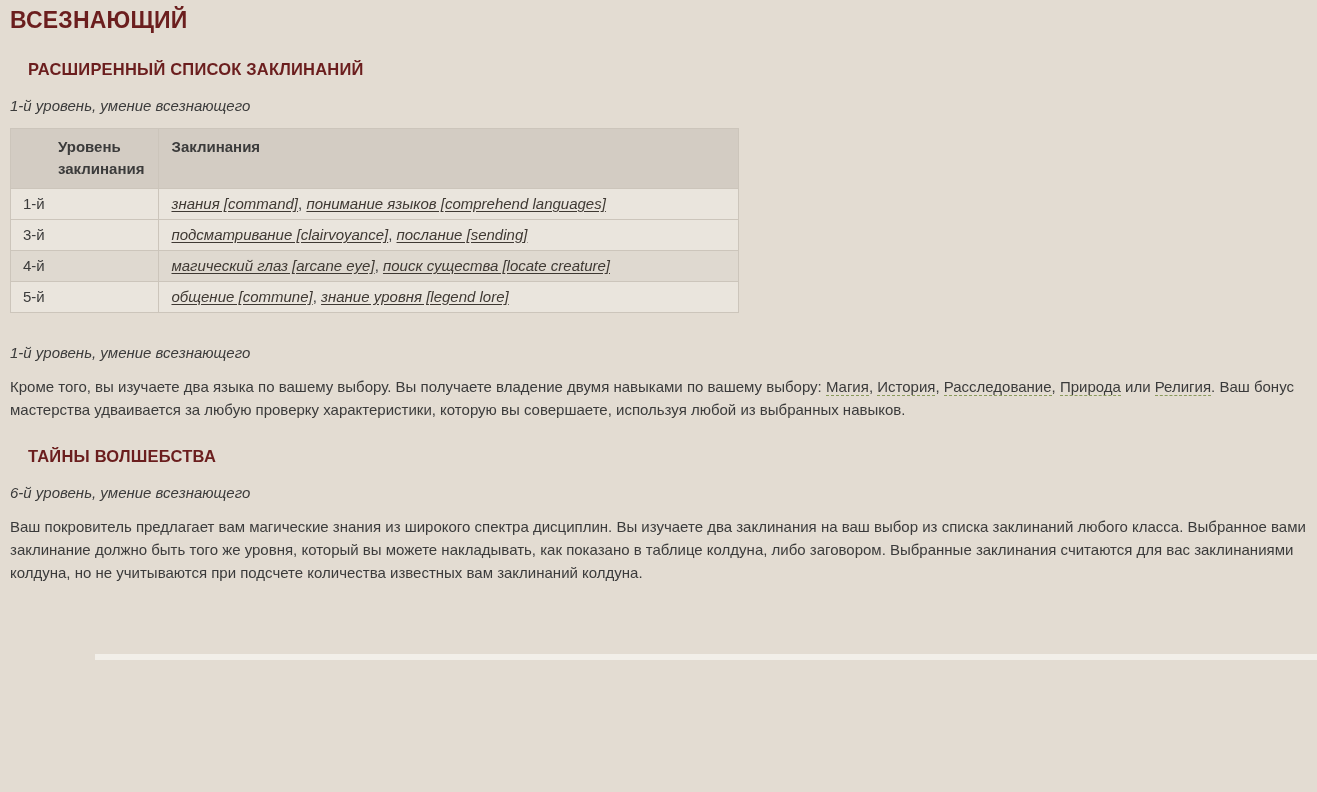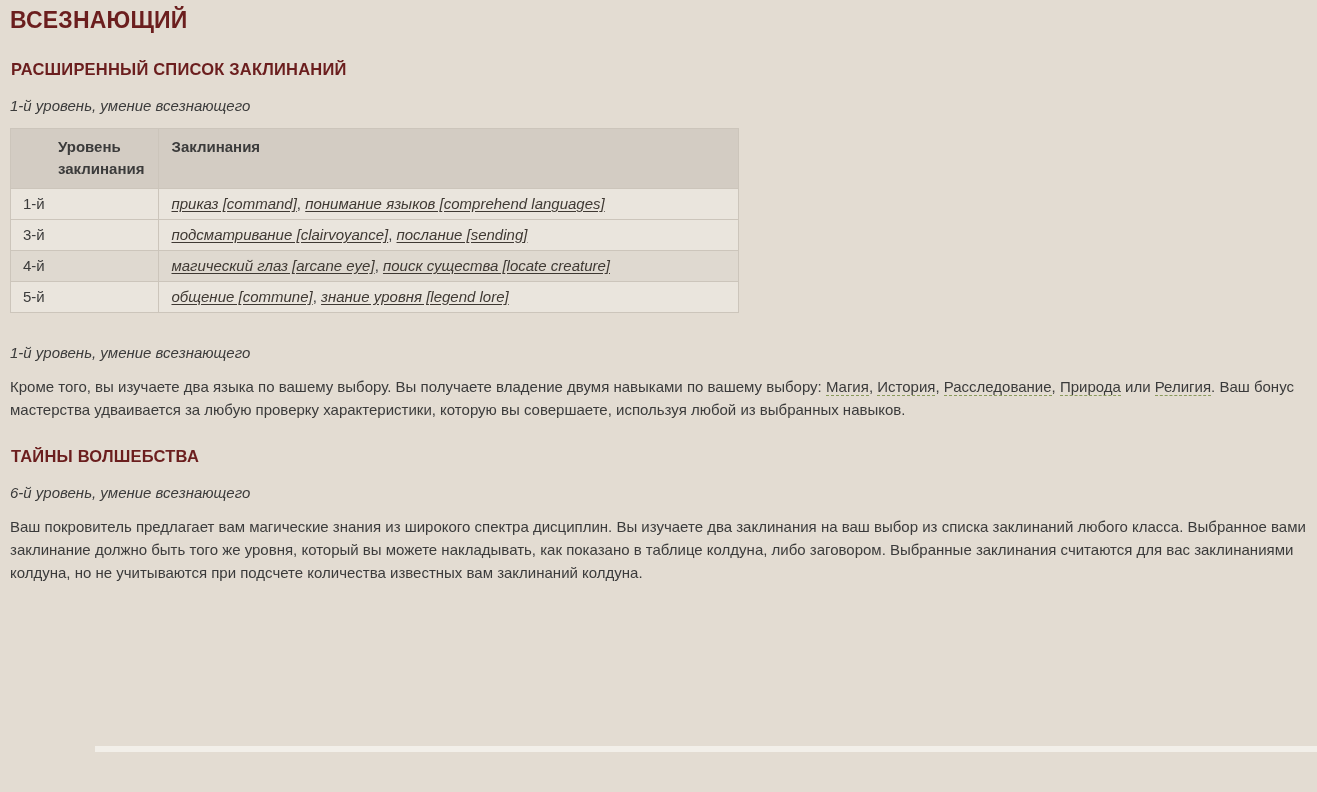--- a/index.html
+++ b/index.html
@@ -5,36 +5,36 @@
   * { box-sizing: border-box; margin: 0; padding: 0; }
   html, body { width: 1317px; }
   body {
     font-family: "Liberation Sans", "DejaVu Sans", sans-serif;
     background: #e3dcd2;
     color: #3b3b3b;
   }
   .page {
     position: relative;
     width: 1317px;
-    height: 752px;
+    height: 660px;
     overflow: hidden;
     padding: 0 10px;
   }
   h1 {
     font-size: 23px;
     font-weight: bold;
     color: #6b1e1e;
     margin: 7px 0 21px 0;
     letter-spacing: 0.2px;
   }
   h2 {
     font-size: 16.5px;
     font-weight: bold;
     color: #6b1e1e;
-    margin: 26px 0 15px 1px;
+    margin: 26px 0 15px 18px;
     letter-spacing: 0.2px;
   }
   p {
     font-size: 15px;
     line-height: 23px;
     margin: 0 0 13px 0;
   }
   p.subtitle {
     font-style: italic;
     margin-bottom: 11px;
@@ -101,21 +101,21 @@
     <table class="spell-table">
       <thead>
         <tr>
           <th class="level-col">Уровень заклинания</th>
           <th class="spells-col">Заклинания</th>
         </tr>
       </thead>
       <tbody>
         <tr class="odd">
           <td>1-й</td>
-          <td><a class="spell-link">приказ [command]</a><span>, </span><a class="spell-link">понимание языков [comprehend languages]</a></td>
+          <td><a class="spell-link">знания [command]</a><span>, </span><a class="spell-link">понимание языков [comprehend languages]</a></td>
         </tr>
         <tr class="odd">
           <td>3-й</td>
           <td><a class="spell-link">подсматривание [clairvoyance]</a><span>, </span><a class="spell-link">послание [sending]</a></td>
         </tr>
         <tr class="even">
           <td>4-й</td>
           <td><a class="spell-link">магический глаз [arcane eye]</a><span>, </span><a class="spell-link">поиск существа [locate creature]</a></td>
         </tr>
         <tr class="odd">

